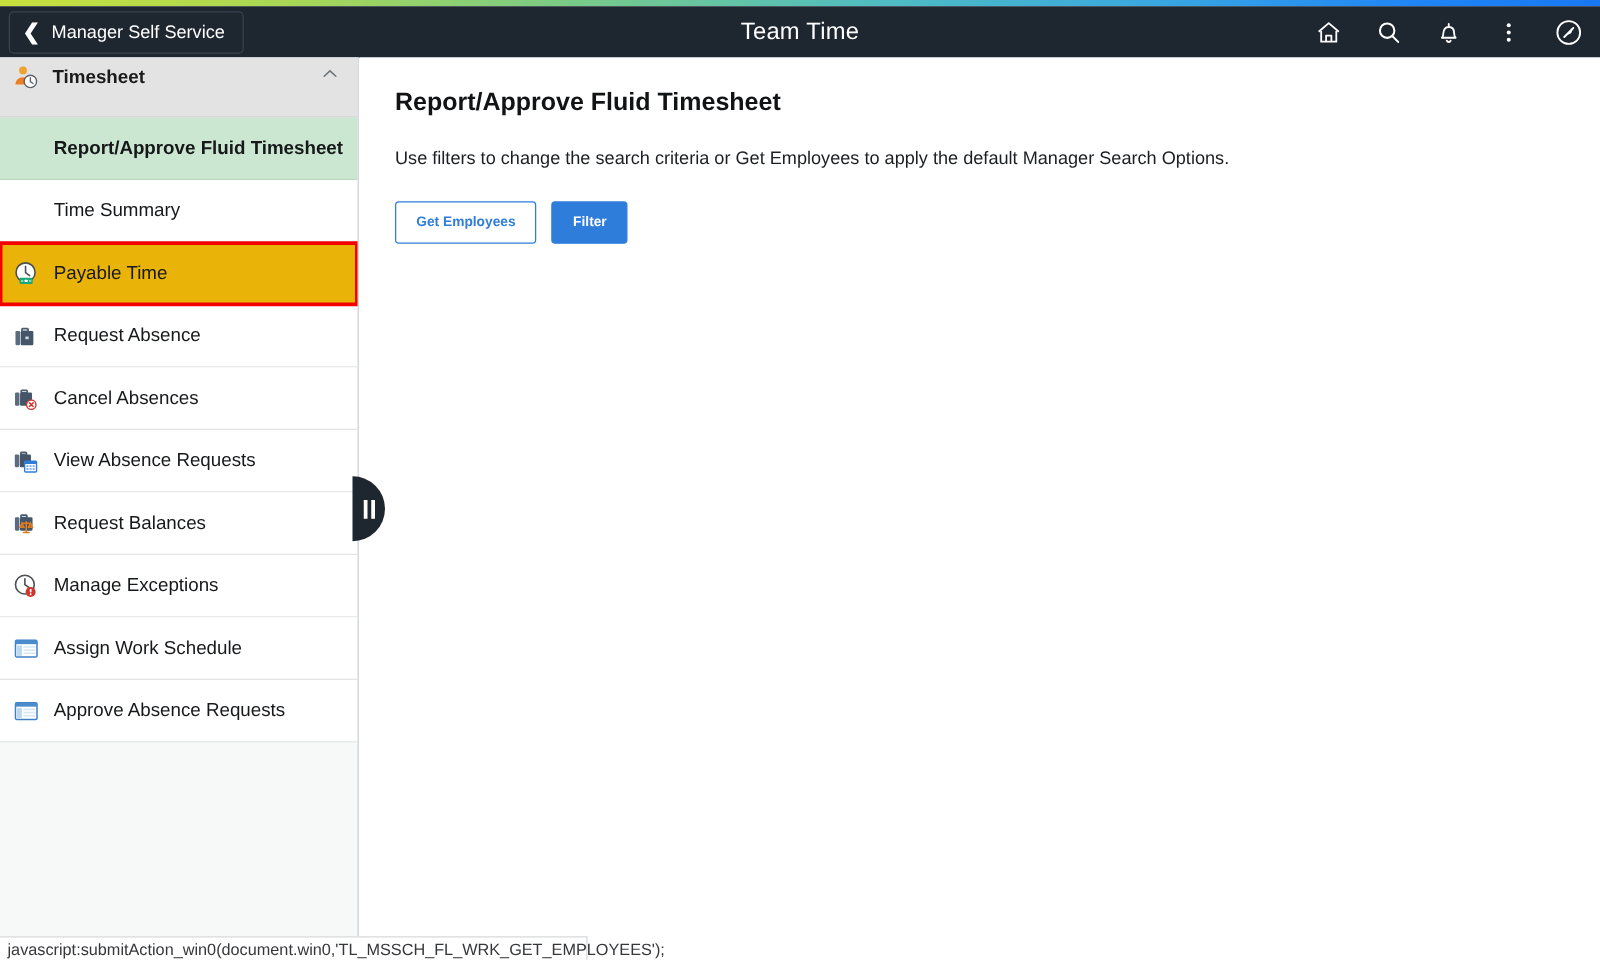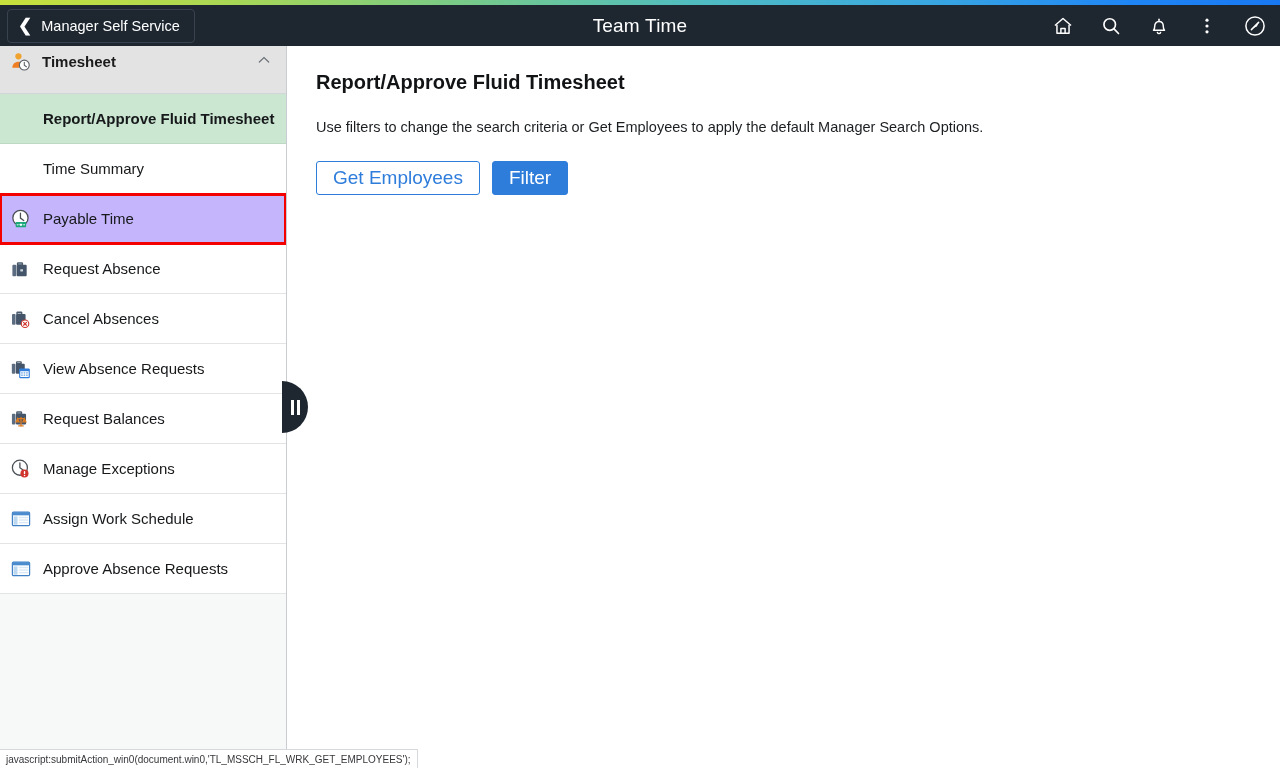--- a/index.html
+++ b/index.html
@@ -98,21 +98,21 @@
     font-size: 15px; color: #16181a;
     margin-left: 11px;
   }
   .nav-item.no-icon .nlabel { margin-left: 33px; }
   .nav-item.selected {
     background: #cbe7d2;
     border-bottom: 1px solid #bcd9c3;
   }
   .nav-item.selected .nlabel { font-weight: bold; }
   .nav-item.highlighted {
-    background: #c4b5fd;
+    background: #eab308;
     outline: 3px solid #f30000;
     outline-offset: -2px;
     z-index: 3;
   }
   .nav-icon {
     width: 22px; height: 22px;
     flex: 0 0 22px;
     position: relative;
   }
   .nav-icon svg { display: block; }
@@ -149,23 +149,24 @@
     font-size: 14.5px; color: #1c1f22;
   }
   #button-row {
     margin-top: 26px;
     display: flex; gap: 12px;
   }
   .btn {
     height: 32px;
     padding: 16px 16px;
     border-radius: 3px;
-    font-size: 19px;
+    font-size: 11px;
     display: flex; align-items: center; justify-content: center;
     cursor: pointer;
+    font-weight: bold;
   }
   .btn-secondary {
     background: #ffffff;
     border: 1px solid #2f7ddb;
     color: #2f7ddb;
   }
   .btn-primary {
     background: #2f7ddb;
     border: 1px solid #2f7ddb;
     color: #ffffff;
@@ -173,21 +174,21 @@
 
   
   #status-bar {
     position: absolute; left: 0; bottom: 0;
     height: 19px; max-width: 470px;
     background: #ffffff;
     border: 1px solid #d6d9dc;
     border-left: none; border-bottom: none;
     display: flex; align-items: center;
     padding: 0 6px;
-    font-size: 10px; color: #36373a;
+    font-size: 13px; color: #36373a;
     white-space: nowrap;
   }
 </style>
 </head>
 <body>
 
 <div id="gradient-strip"></div>
 
 <div id="header">
 

